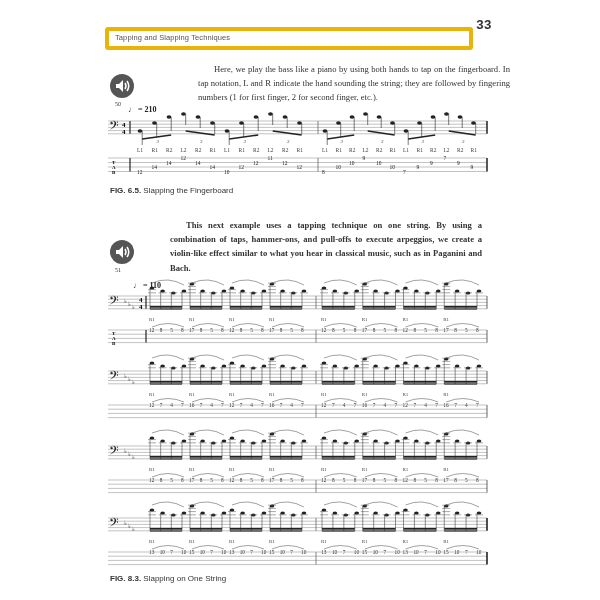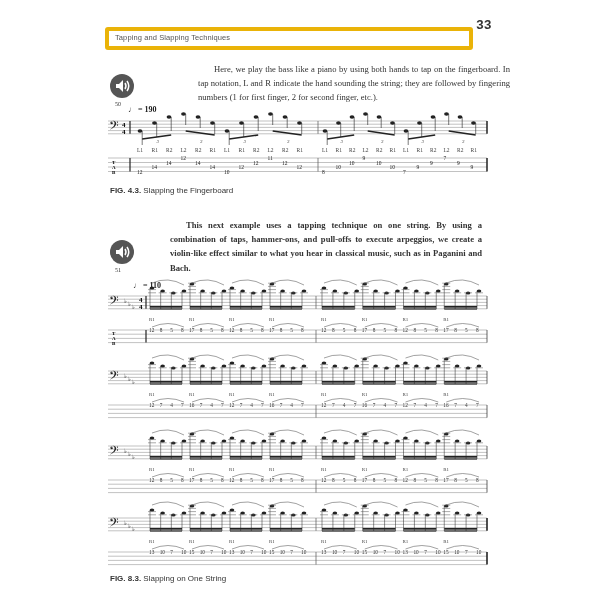--- a/index.html
+++ b/index.html
@@ -28,21 +28,21 @@
 <div class="para" style="top:62px;margin-left:28px;"><span class="ind"></span><span>Here, we play the bass like a piano by using both hands to tap on the fingerboard. In tap notation, L and R indicate the hand sounding the string; they are followed by fingering numbers (1 for first finger, 2 for second finger, etc.).</span></div>
 
 <div class="speaker" style="left:110px; top:74px;">
   <svg width="24" height="24" viewBox="0 0 24 24">
     <path d="M6 10 h3 l4 -4 v12 l-4 -4 h-3 z" fill="#fff"></path>
     <path d="M15 9 q2 3 0 6" stroke="#fff" stroke-width="1.5" fill="none"></path>
     <path d="M17 7 q3.5 5 0 10" stroke="#fff" stroke-width="1.5" fill="none"></path>
   </svg>
 </div>
 <span class="track" style="left:115px; top:101px;">50</span>
-<span class="tempo" style="left:128px; top:105px;">♩ = 190</span>
+<span class="tempo" style="left:128px; top:105px;">♩ = 210</span>
 
 <svg id="fig65" style="position:absolute; left:0; top:0;" width="600" height="600">
     <line x1="108" x2="487" y1="121" y2="121" stroke="#999" stroke-width="0.6"></line>
     <line x1="108" x2="487" y1="124.2" y2="124.2" stroke="#999" stroke-width="0.6"></line>
     <line x1="108" x2="487" y1="127.4" y2="127.4" stroke="#999" stroke-width="0.6"></line>
     <line x1="108" x2="487" y1="130.6" y2="130.6" stroke="#999" stroke-width="0.6"></line>
     <line x1="108" x2="487" y1="133.8" y2="133.8" stroke="#999" stroke-width="0.6"></line>
     <text x="109" y="132" font-size="15" fill="#222">𝄢</text>
     <text x="122" y="127" font-size="7" font-weight="bold">4</text>
     <text x="122" y="134" font-size="7" font-weight="bold">4</text>
@@ -167,21 +167,21 @@
     <text x="389.5" y="169" font-size="5.5" fill="#222">10</text>
     <text x="403" y="173.5" font-size="5.5" fill="#222">7</text>
     <text x="416.5" y="169" font-size="5.5" fill="#222">9</text>
     <text x="430" y="164.5" font-size="5.5" fill="#222">9</text>
     <text x="443.5" y="160" font-size="5.5" fill="#222">7</text>
     <text x="457" y="164.5" font-size="5.5" fill="#222">9</text>
     <text x="470.5" y="169" font-size="5.5" fill="#222">9</text>
   </svg>
 
 <div class="fig" style="top:186px;">
-  <b>FIG. 4.3.</b> <span>Slapping the Fingerboard</span>
+  <b>FIG. 6.5.</b> <span>Slapping the Fingerboard</span>
 </div>
 
 <div class="para" style="top:218px;font-weight:bold;"><span class="ind"></span><span>This next example uses a tapping technique on one string. By using a combination of taps, hammer-ons, and pull-offs to execute arpeggios, we create a violin-like effect similar to what you hear in classical music, such as in Paganini and Bach.</span></div>
 
 <div class="speaker" style="left:110px; top:240px;">
   <svg width="24" height="24" viewBox="0 0 24 24">
     <path d="M6 10 h3 l4 -4 v12 l-4 -4 h-3 z" fill="#fff"></path>
     <path d="M15 9 q2 3 0 6" stroke="#fff" stroke-width="1.5" fill="none"></path>
     <path d="M17 7 q3.5 5 0 10" stroke="#fff" stroke-width="1.5" fill="none"></path>
   </svg>

